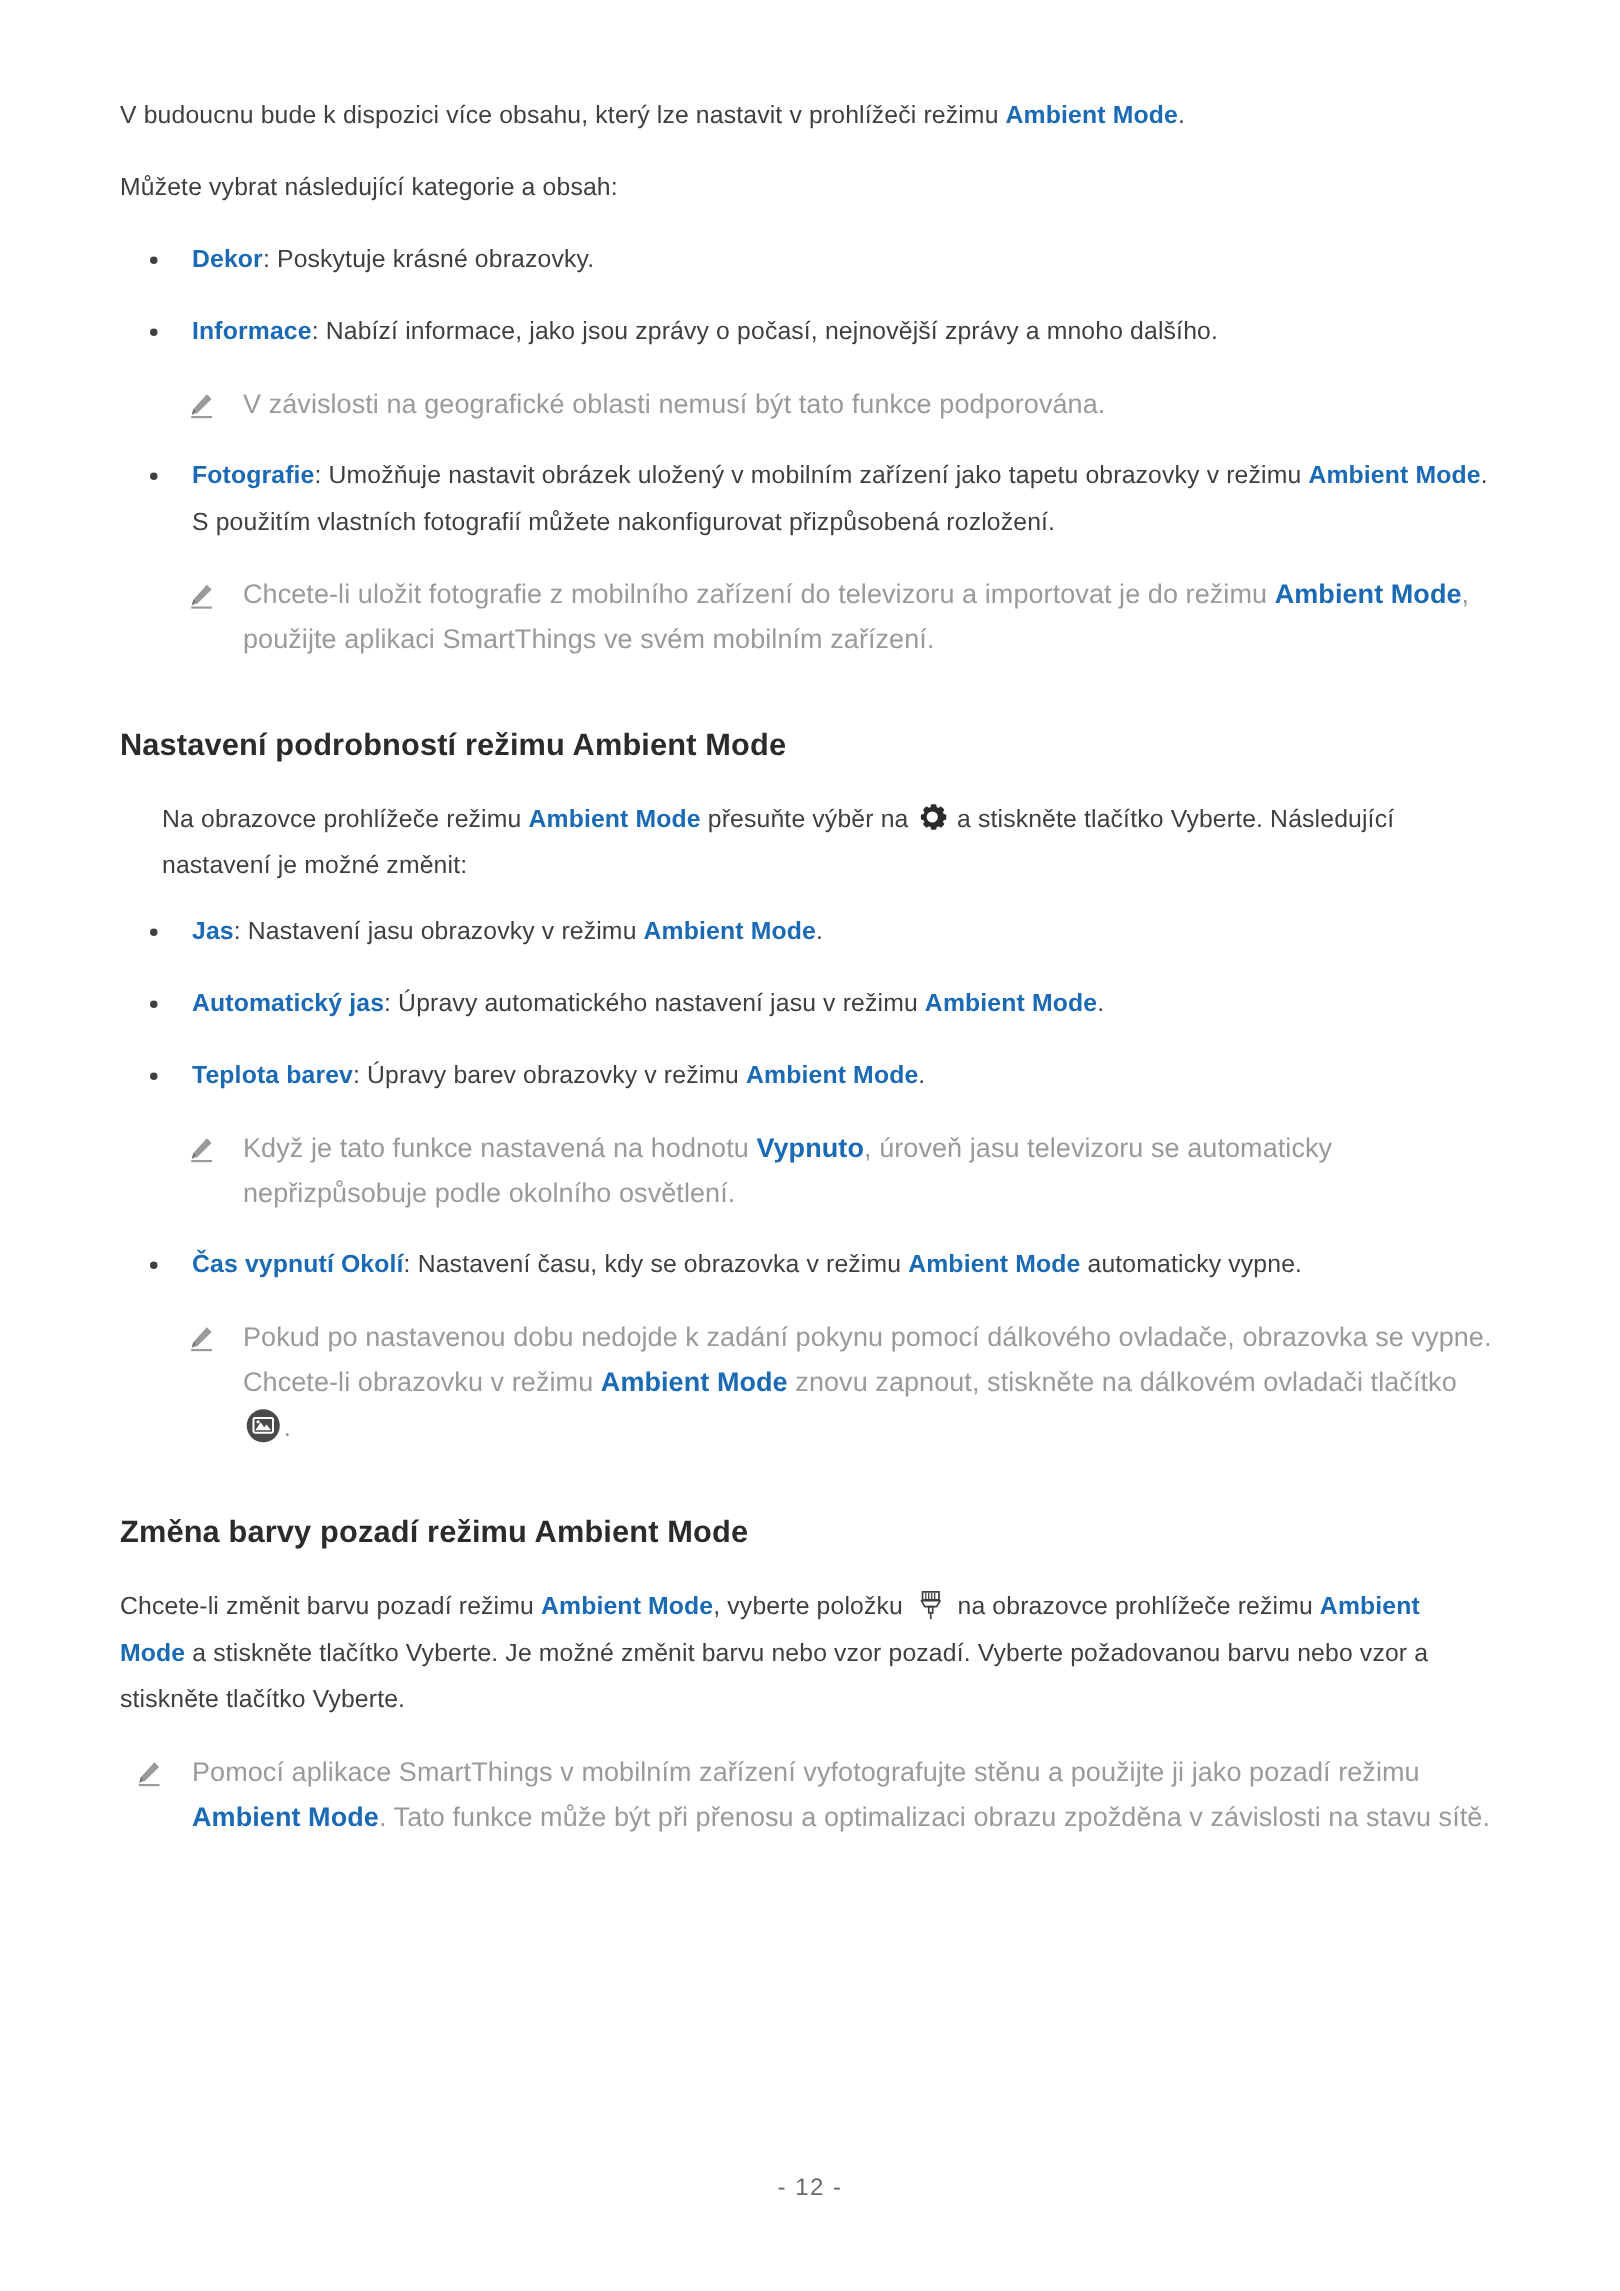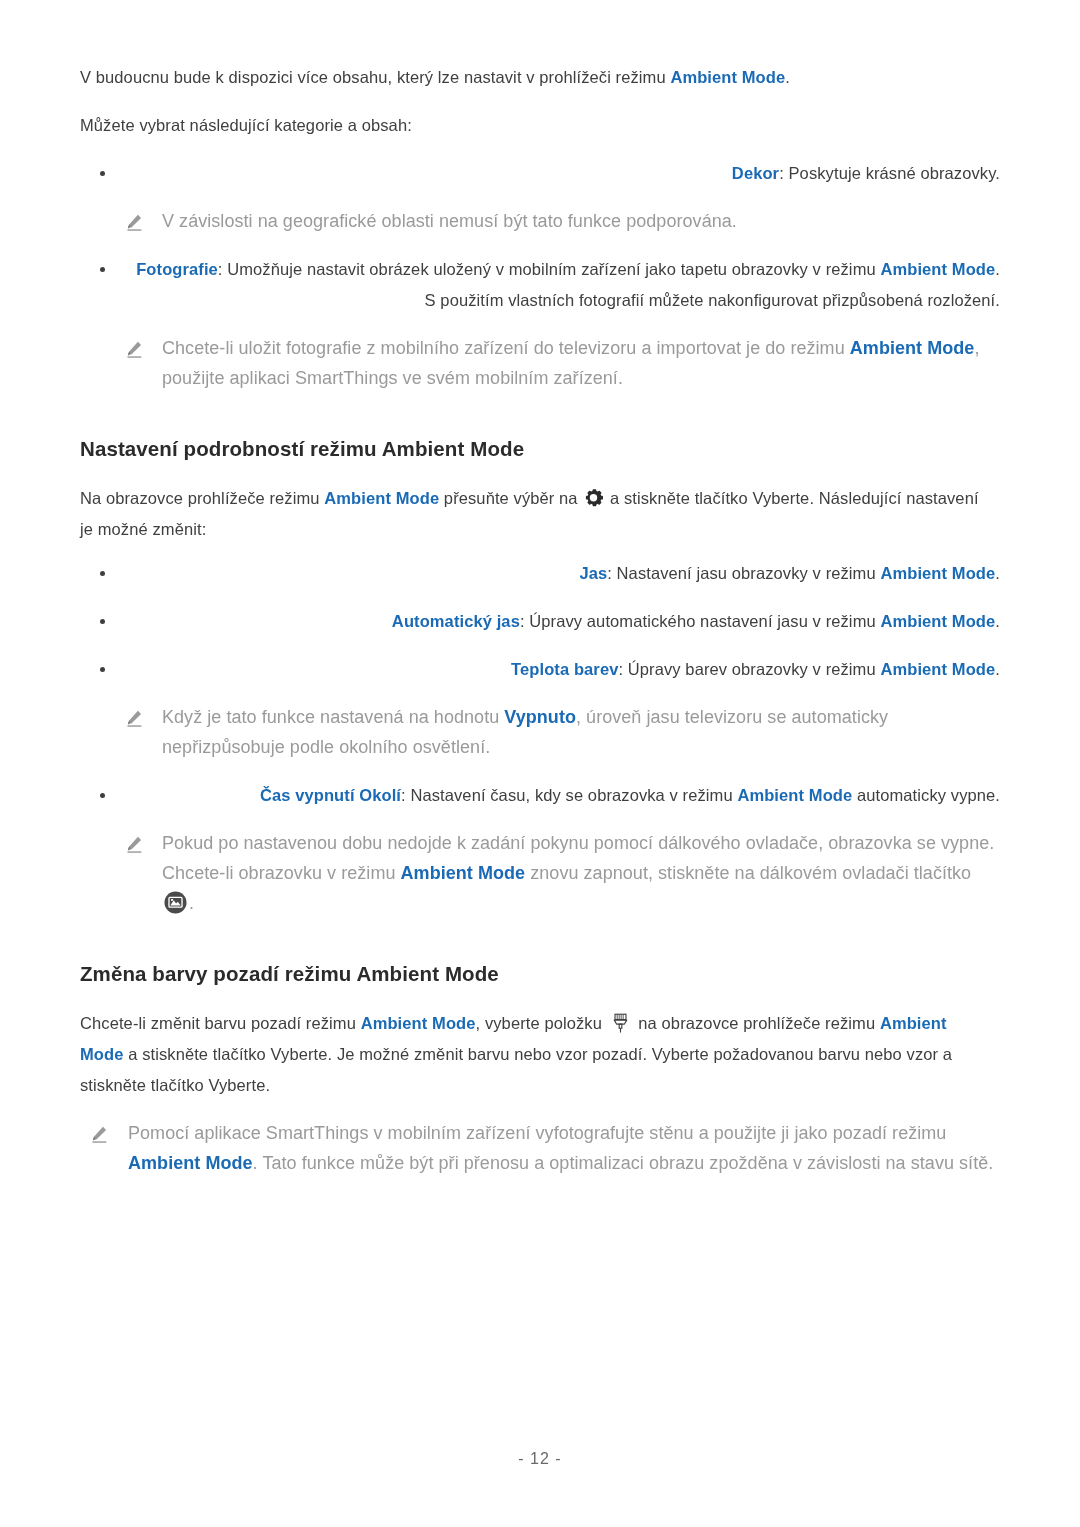--- a/index.html
+++ b/index.html
@@ -25,21 +25,21 @@
 
   
   .para {
     font-size: 16.5px;
     line-height: 31px;
     color: #3f3f3f;
     margin: 0 0 17px 0;
     max-width: 908px;
     letter-spacing: .1px;
   }
-  .para.tight { margin-bottom: 13px; }
+  .para.tight { margin-bottom: 13px; margin-left: 28px; }
 
   h2.section-heading {
     font-size: 20.5px;
     line-height: 30px;
     font-weight: 700;
     color: #2b2b2b;
     margin: 41px 0 19px 0;
     letter-spacing: .1px;
   }
 
@@ -51,21 +51,20 @@
   }
   li.bullet {
     position: relative;
     padding-left: 48px;
     font-size: 16.5px;
     line-height: 31px;
     color: #3f3f3f;
     margin-bottom: 17px;
     max-width: 908px;
     letter-spacing: .1px;
-    text-align: right;
   }
   li.bullet::before {
     content: "";
     position: absolute;
     left: 20px;
     top: 13px;
     width: 5px;
     height: 5px;
     border-radius: 50%;
     background: #3f3f3f;
@@ -135,20 +134,21 @@
 <body>
 
 <div class="page">
 
   <p class="para"><span>V budoucnu bude k dispozici více obsahu, který lze nastavit v prohlížeči režimu </span><span class="kw">Ambient Mode</span><span>.</span></p>
 
   <p class="para">Můžete vybrat následující kategorie a obsah:</p>
 
   <ul class="bullets">
     <li class="bullet"><span class="kw">Dekor</span><span>: Poskytuje krásné obrazovky.</span></li>
+    <li class="bullet"><span class="kw">Informace</span><span>: Nabízí informace, jako jsou zprávy o počasí, nejnovější zprávy a mnoho dalšího.</span></li>
   </ul>
 
   <div class="note">
     <span class="note-icon">
       <svg viewBox="0 0 20 20" width="19" height="19" aria-hidden="true">
         <path d="M13.6 1.9 L16.9 5.2 L7.0 15.1 L3.0 16.3 L4.2 12.3 Z" fill="#9a9a9a"></path>
         <path d="M3.0 16.3 L4.2 12.3 L5.6 13.7 L4.4 15.0 Z" fill="#6f6f6f"></path>
         <rect x="2.6" y="17.2" width="14.6" height="1.5" fill="#9a9a9a"></rect>
       </svg>
     </span>

